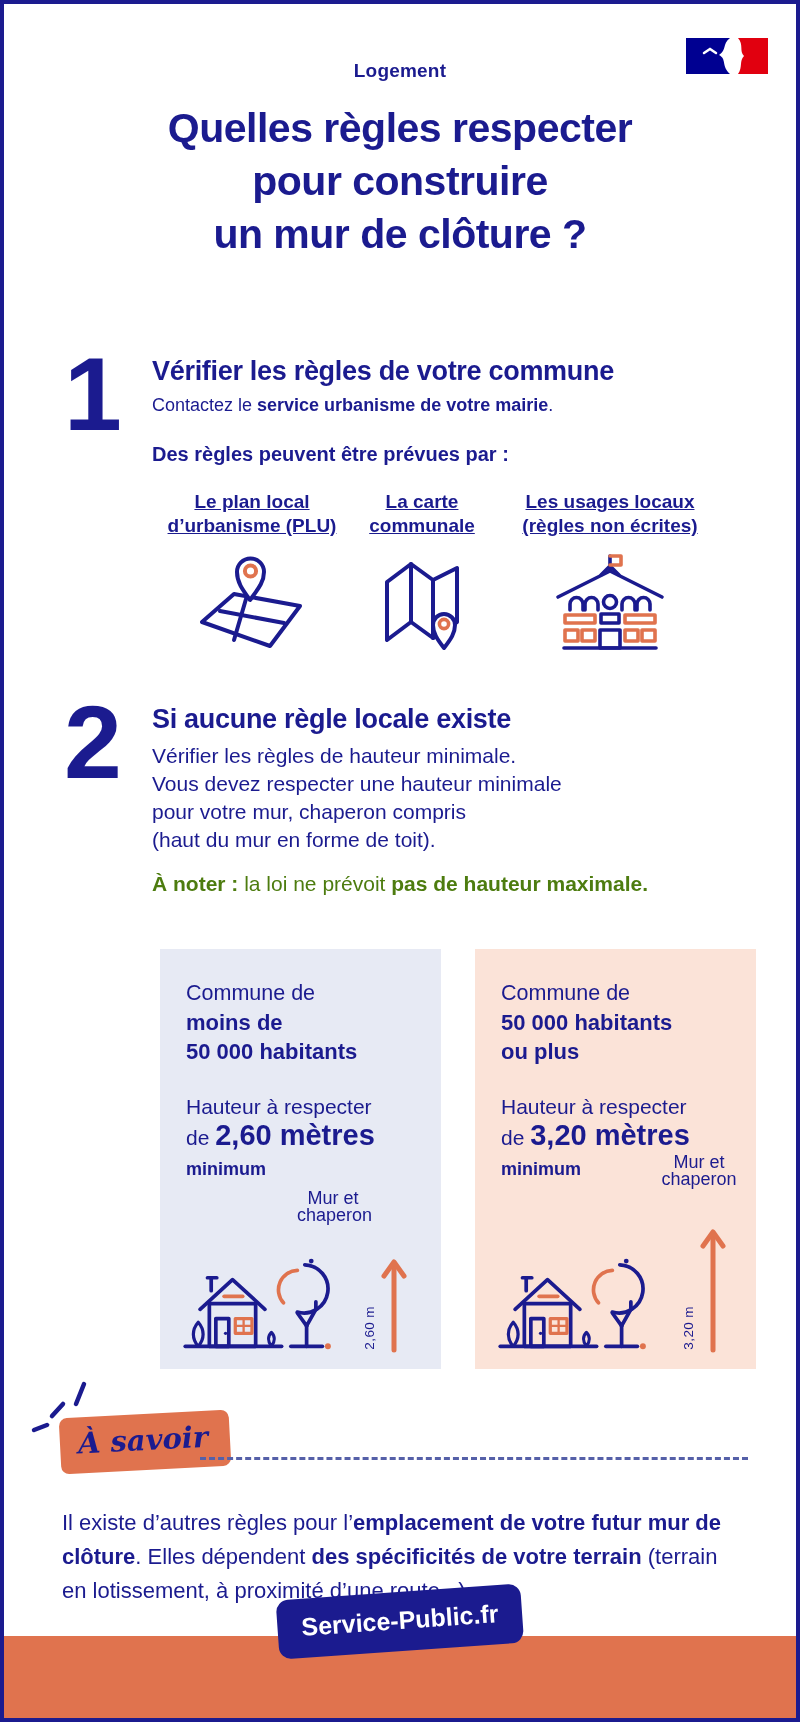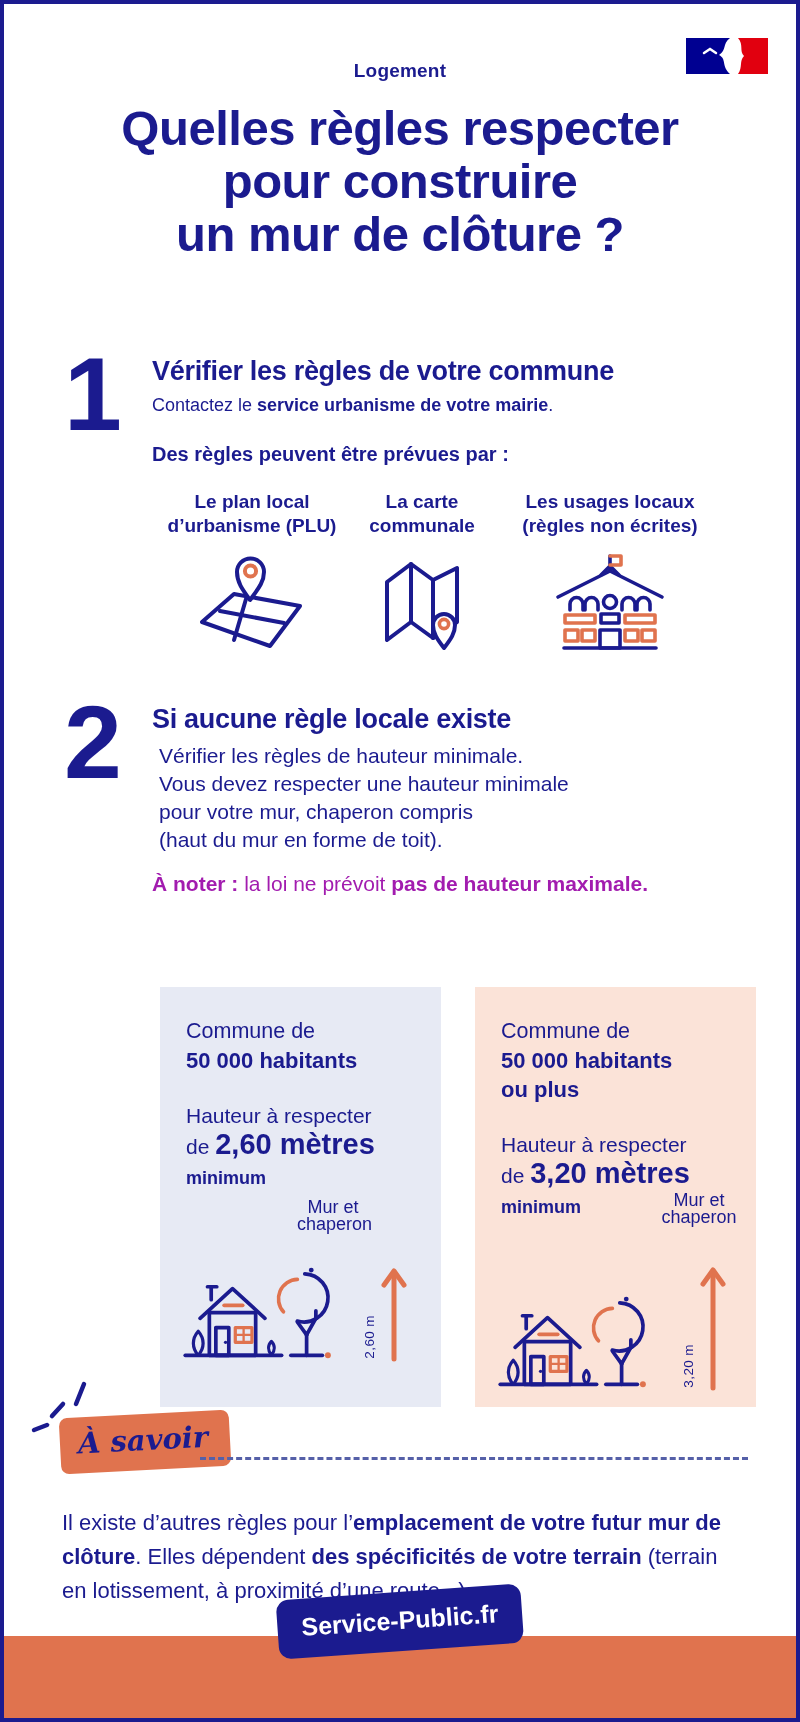--- a/index.html
+++ b/index.html
@@ -7,45 +7,45 @@
   .page {
     position:relative; width:800px; height:1722px; margin:0 auto;
     background:#ffffff; border:4px solid #1b1b8f; overflow:hidden;
     font-family:"Liberation Sans", sans-serif; color:#1b1b8f;
   }
   
   .gov-logo { position:absolute; top:34px; left:682px; }
   .category { position:absolute; top:56px; left:0; width:100%; text-align:center;
               font-size:19px; font-weight:bold; letter-spacing:.2px; }
   .title { position:absolute; top:98px; left:0; width:100%; text-align:center;
-           font-size:49px; line-height:53px; font-weight:800; letter-spacing:-.5px; }
+           font-size:41px; line-height:53px; font-weight:800; letter-spacing:-.5px; }
   
   .step { position:absolute; left:60px; width:676px; display:flex; }
   .step-1 { top:348px; }
   .step-2 { top:696px; }
   .step-num { width:88px; flex:0 0 88px; font-size:104px; line-height:84px;
               font-weight:800; letter-spacing:-4px; }
   .step-body { flex:1; padding-top:4px; }
   .step-title { font-size:27px; font-weight:800; letter-spacing:-.3px; }
   .step-sub { margin-top:8px; font-size:18px; }
   .step-sub b, .b { font-weight:bold; }
   .rules-intro { margin-top:27px; font-size:20px; font-weight:bold; }
-  .options { margin-top:24px; display:flex; }
+  .options { margin-top:24px; display:flex;text-decoration:underline; }
   .option { text-align:center; }
   .option:nth-child(1){ width:200px; }
   .option:nth-child(2){ width:140px; }
   .option:nth-child(3){ width:236px; }
   .option-label { font-size:19px; line-height:24px; font-weight:bold; }
   .option-icon { margin-top:10px; }
   .step2-text { margin-top:7px; font-size:21px; line-height:28px; }
-  .step2-text span { display:block;margin-left:7px; }
-  .note { margin-top:18px; font-size:21px; color:#a21caf; }
+  .step2-text span { display:block; }
+  .note { margin-top:18px; font-size:21px; color:#4d7c0f; }
   .note b { font-weight:800; }
   
-  .cards { position:absolute; top:983px; left:156px; display:flex; gap:34px; }
+  .cards { position:absolute; top:945px; left:156px; display:flex; gap:34px; }
   .card { width:281px; height:420px; padding:30px 24px 0 26px; }
   .card-blue { background:#e7eaf4; }
   .card-peach { background:#fbe3d8; }
   .card-head { font-size:21.5px; line-height:29px; }
   .card-head .b { font-size:22px; }
   .card-height { margin-top:26px; font-size:21px; line-height:29px; }
   .card-height .val { font-size:29px; font-weight:800; }
   .card-min { font-size:18px; font-weight:800; margin-top:3px; }
   .illus { position:relative; height:168px; margin-top:6px; }
   .scene { position:absolute; left:-10px; bottom:2px; }
@@ -221,20 +221,21 @@
         <circle cx="164" cy="110" r="3.2" fill="#e0734e"></circle>
       </symbol>
     </defs>
   </svg>
 
   <div class="cards">
 
     <div class="card card-blue card1">
       <div class="card-head">
         <span style="display:block">Commune de</span>
+        <span class="b" style="display:block">moins de</span>
         <span class="b" style="display:block">50 000 habitants</span>
       </div>
       <div class="card-height">
         <span style="display:block">Hauteur à respecter</span>
         <span style="display:block"><span>de </span><span class="val">2,60 mètres</span></span>
         <span class="card-min" style="display:block">minimum</span>
       </div>
       <div class="illus">
         <span class="annot">Mur et chaperon</span>
         <svg class="scene" width="176" height="112" viewBox="0 0 190 120">

